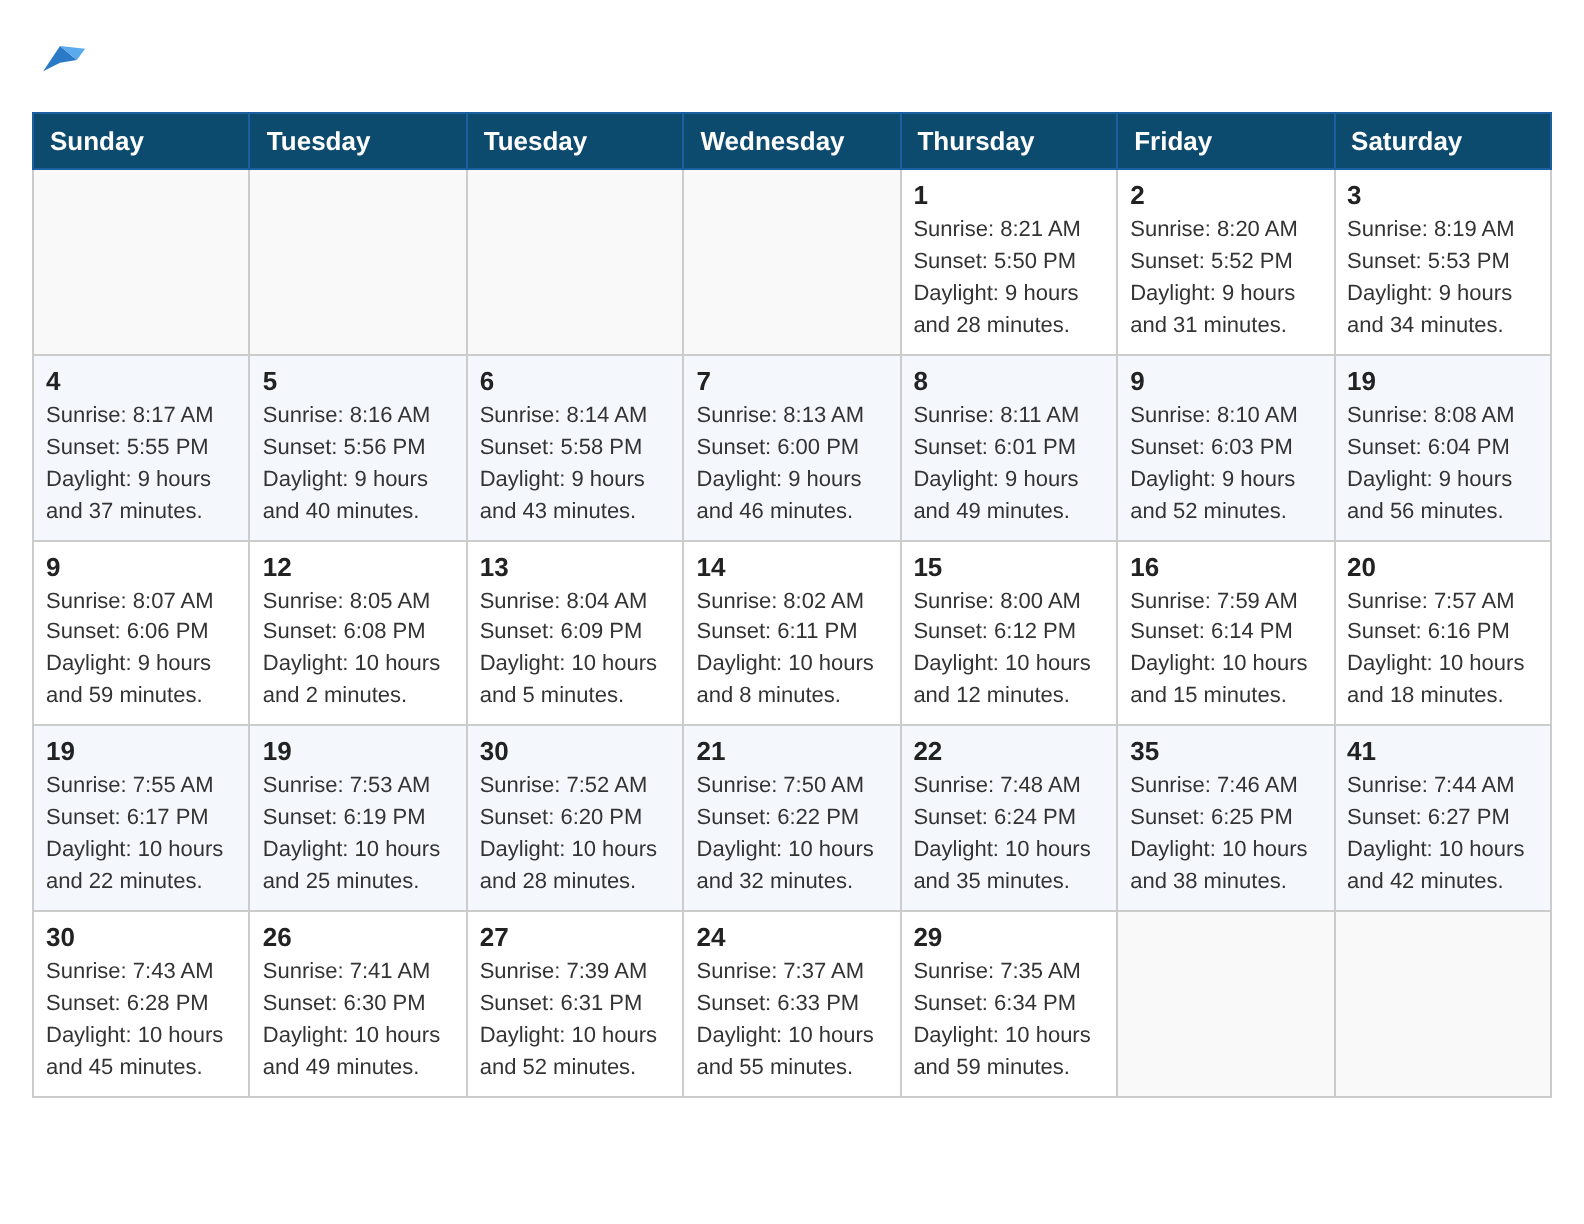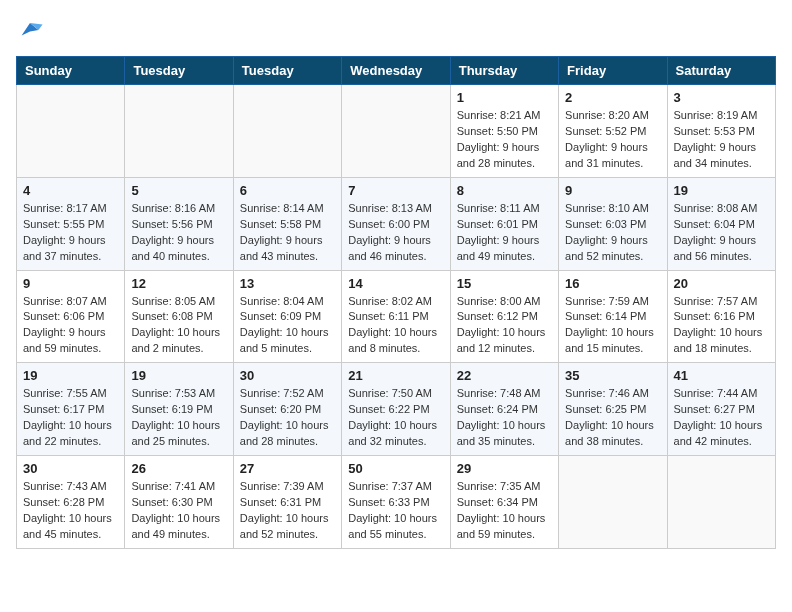--- a/index.html
+++ b/index.html
@@ -239,21 +239,21 @@
         </td>
         <td>
           <span class="day-number">26</span>
           <div class="day-info">Sunrise: 7:41 AM<br>Sunset: 6:30 PM<br>Daylight: 10 hours and 49 minutes.</div>
         </td>
         <td>
           <span class="day-number">27</span>
           <div class="day-info">Sunrise: 7:39 AM<br>Sunset: 6:31 PM<br>Daylight: 10 hours and 52 minutes.</div>
         </td>
         <td>
-          <span class="day-number">50</span>
+          <span class="day-number">24</span>
           <div class="day-info">Sunrise: 7:37 AM<br>Sunset: 6:33 PM<br>Daylight: 10 hours and 55 minutes.</div>
         </td>
         <td>
           <span class="day-number">29</span>
           <div class="day-info">Sunrise: 7:35 AM<br>Sunset: 6:34 PM<br>Daylight: 10 hours and 59 minutes.</div>
         </td>
         <td class="empty"></td>
         <td class="empty"></td>
       </tr>
     </tbody>

